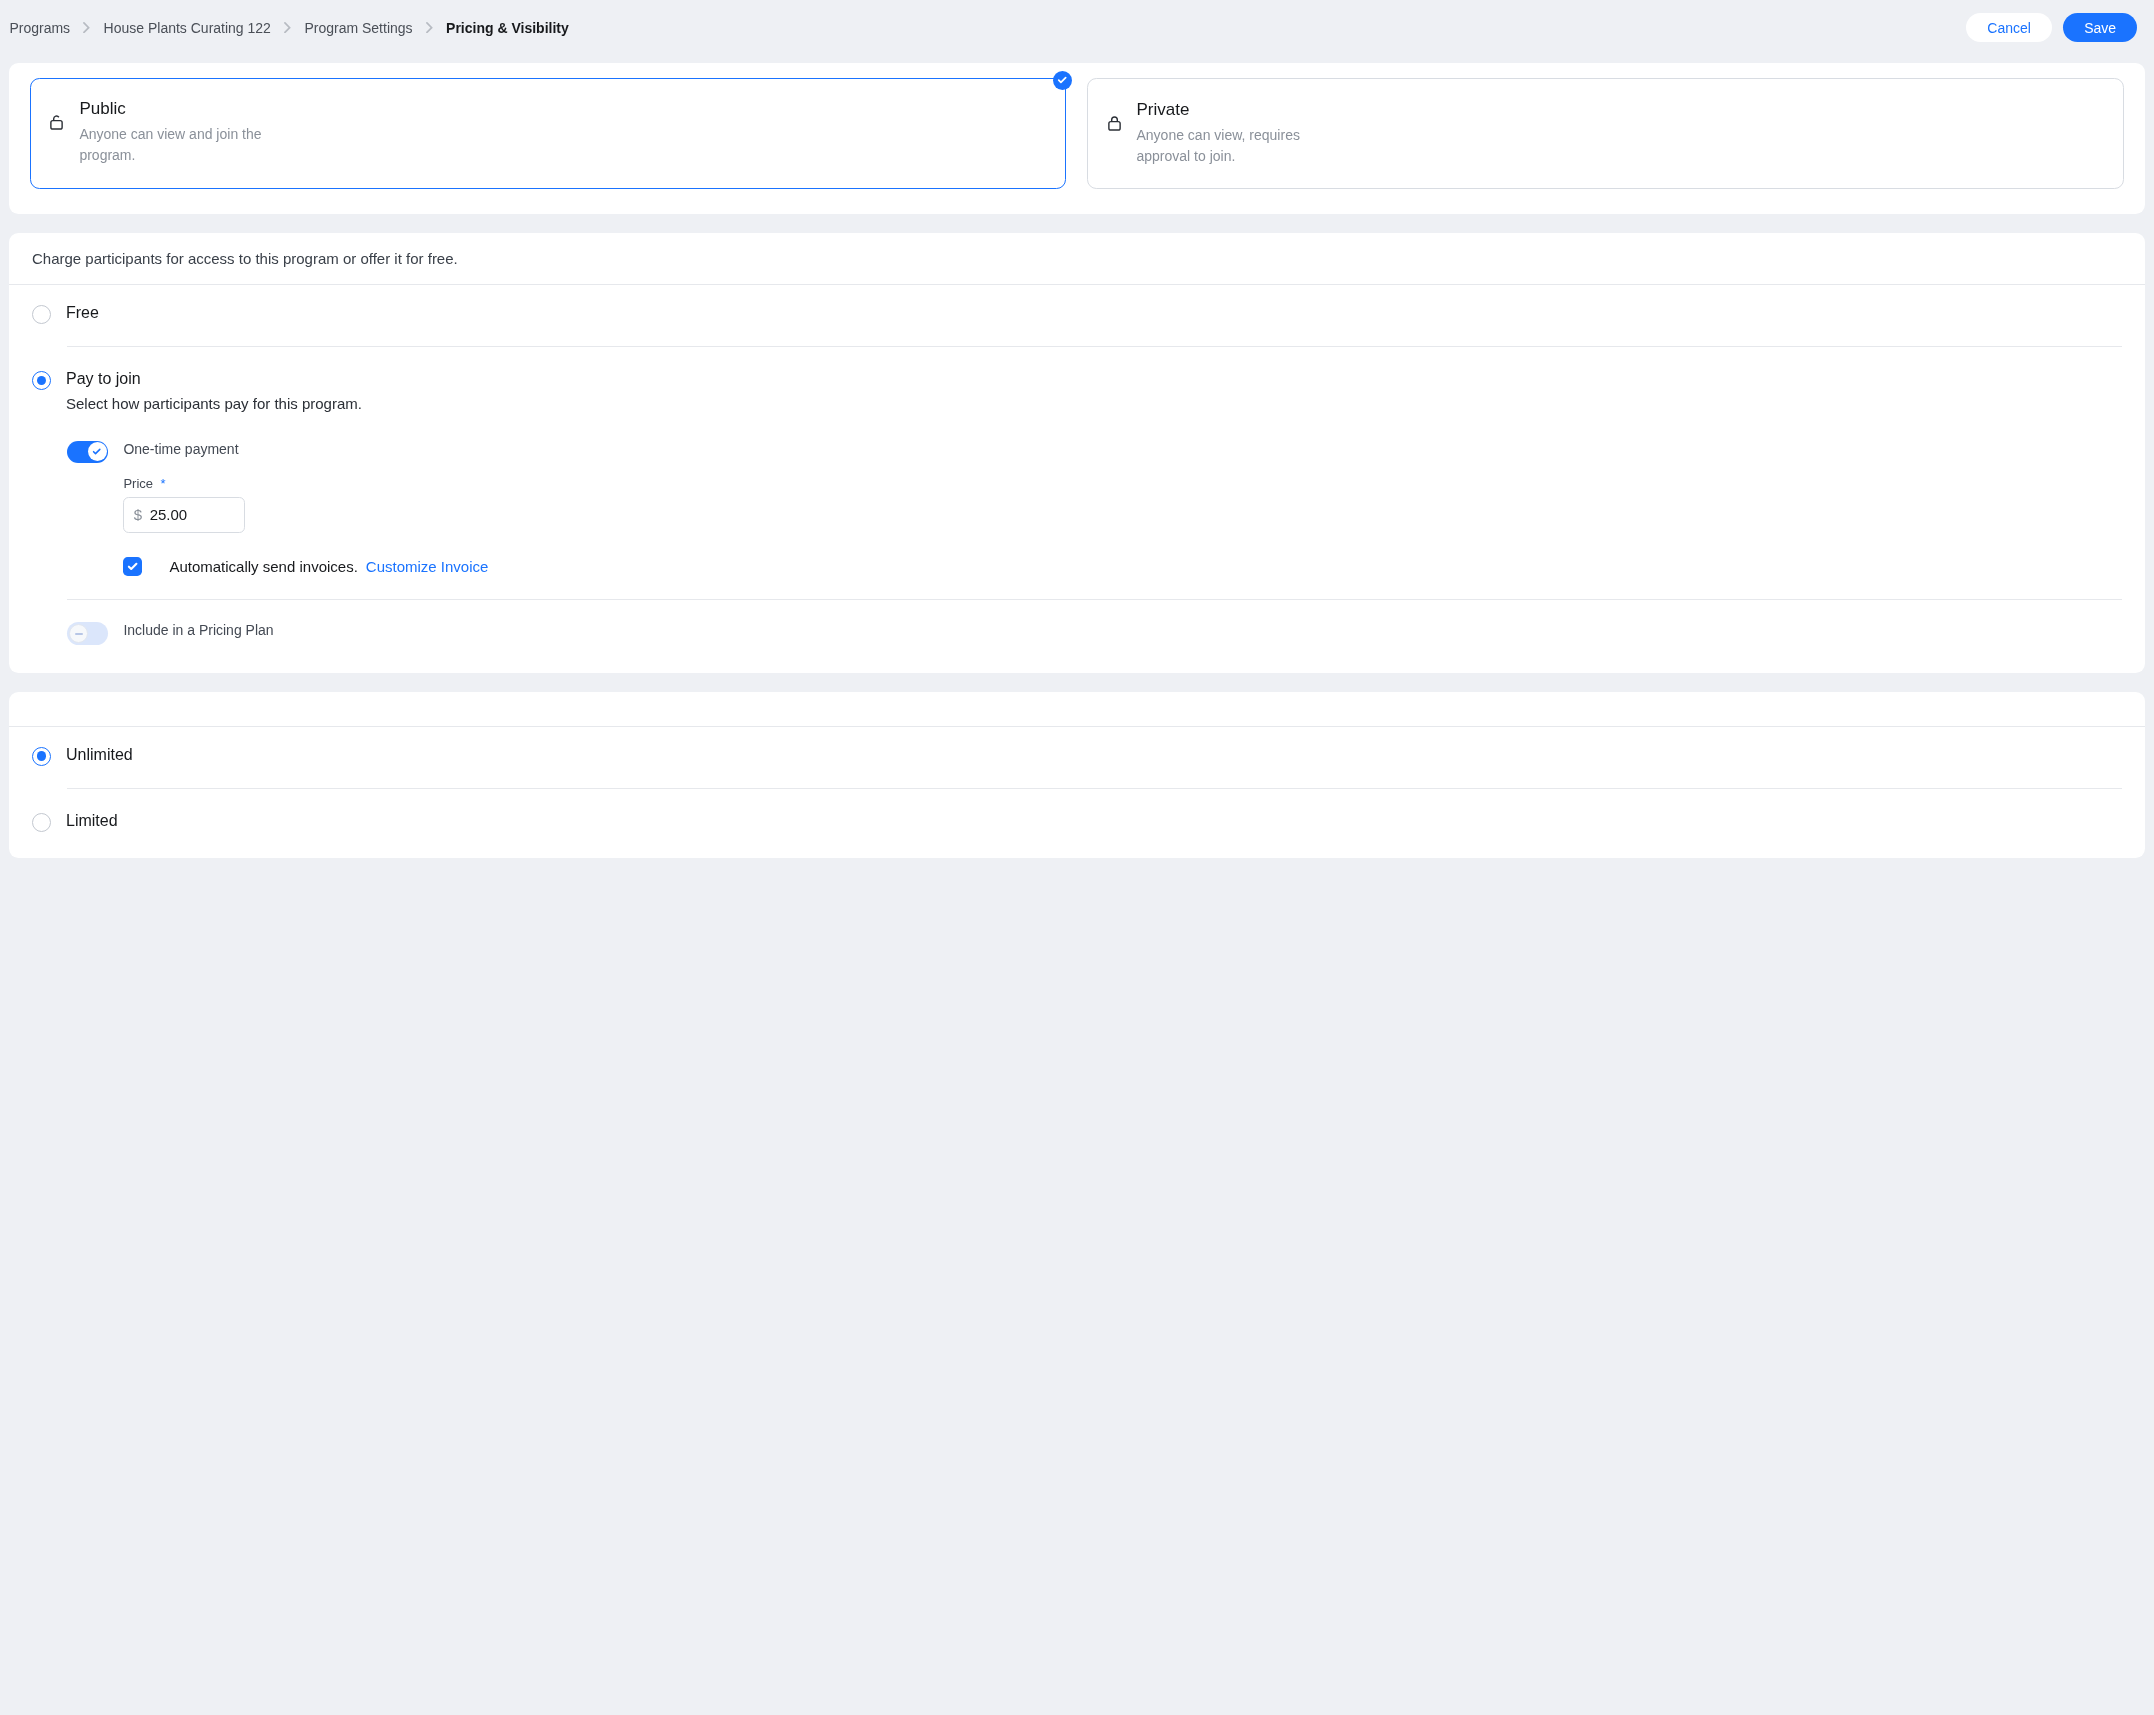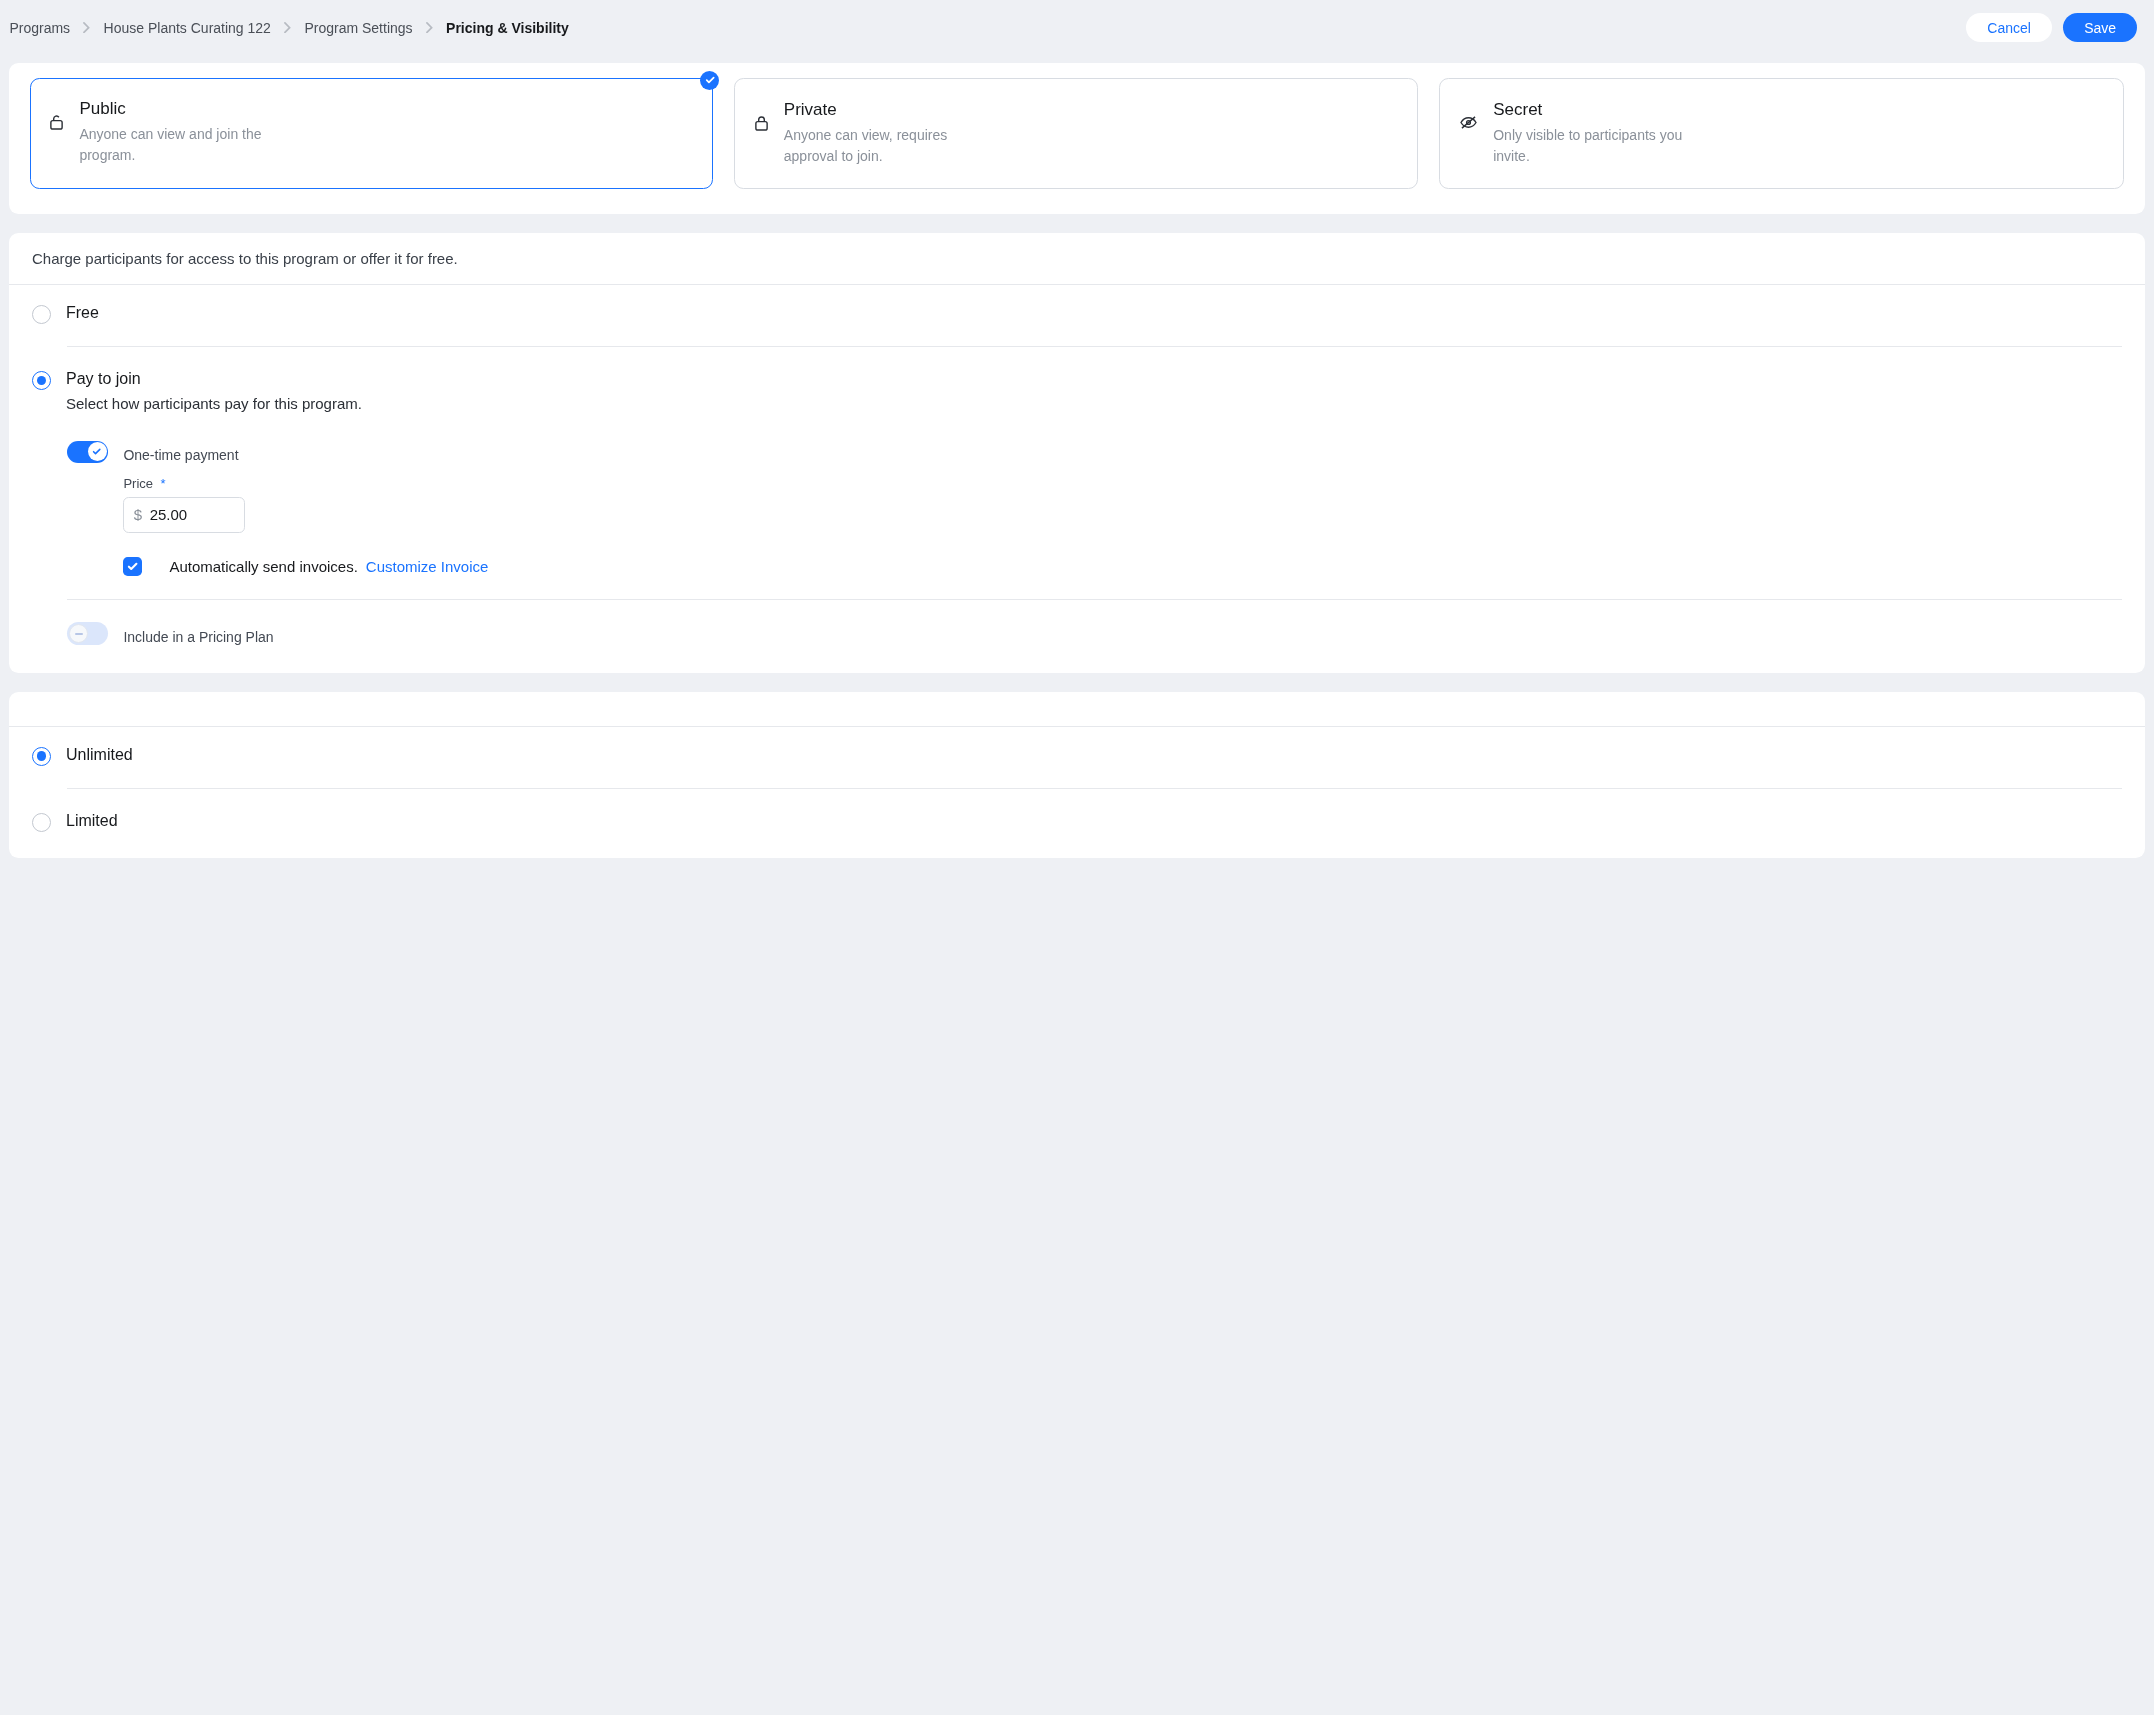--- a/index.html
+++ b/index.html
@@ -126,21 +126,21 @@
     width: 9.4px; height: 9.4px; border-radius: 50%;
     background: #1a73ff;
   }
   .radio-label { font-size: 16px; color: #17191c; }
   .sub-text { color: #2b2f36; font-size: 15px; margin-top: 7.5px; }
 
   .inner-block { margin-left: 58px; margin-right: 22.6px; }
   .inner-divider { height: 0.9px; background: #e6e8ec; margin: 17px 0 0 58px; margin-right: 22.6px;}
 
   
-  .toggle-row { display: flex; align-items: flex-end; gap: 15px; padding: 22.6px 0 0 0; }
+  .toggle-row { display: flex; align-items: flex-start; gap: 15px; padding: 22.6px 0 0 0; }
   .toggle {
     width: 41px; height: 22.6px; border-radius: 19px;
     position: relative; cursor: pointer; flex-shrink: 0;
   }
   .toggle.on { background: #1a73ff; }
   .toggle.off { background: #dbe6fb; }
   .toggle .knob {
     position: absolute; top: 1.9px; width: 19px; height: 19px;
     background: #fff; border-radius: 50%;
     display: flex; align-items: center; justify-content: center;
@@ -233,33 +233,20 @@
             <rect x="2" y="7" width="12" height="9" rx="2"></rect>
             <path d="M5 7V5a3 3 0 116 0v2"></path>
           </svg>
       </div>
       <div>
         <div class="title">Private</div>
         <div class="sub">Anyone can view, requires approval to join.</div>
       </div>
     </div>
 
-    <div class="vis-card">
-      <div class="icon-col">
-        <svg width="19" height="15" viewBox="0 0 20 16" fill="none" stroke="currentColor" stroke-width="1.5">
-            <path d="M2 8s3-5 8-5 8 5 8 5-3 5-8 5-8-5-8-5z"></path>
-            <circle cx="10" cy="8" r="2"></circle>
-            <path d="M3 14L17 2"></path>
-          </svg>
-      </div>
-      <div>
-        <div class="title">Secret</div>
-        <div class="sub">Only visible to participants you invite.</div>
-      </div>
-    </div>
   </div>
 </div>
 
 <div class="card">
   <div class="section-head">
     <div class="section-sub">Charge participants for access to this program or offer it for free.</div>
   </div>
   <div class="divider"></div>
 
   <div class="radio-row">

